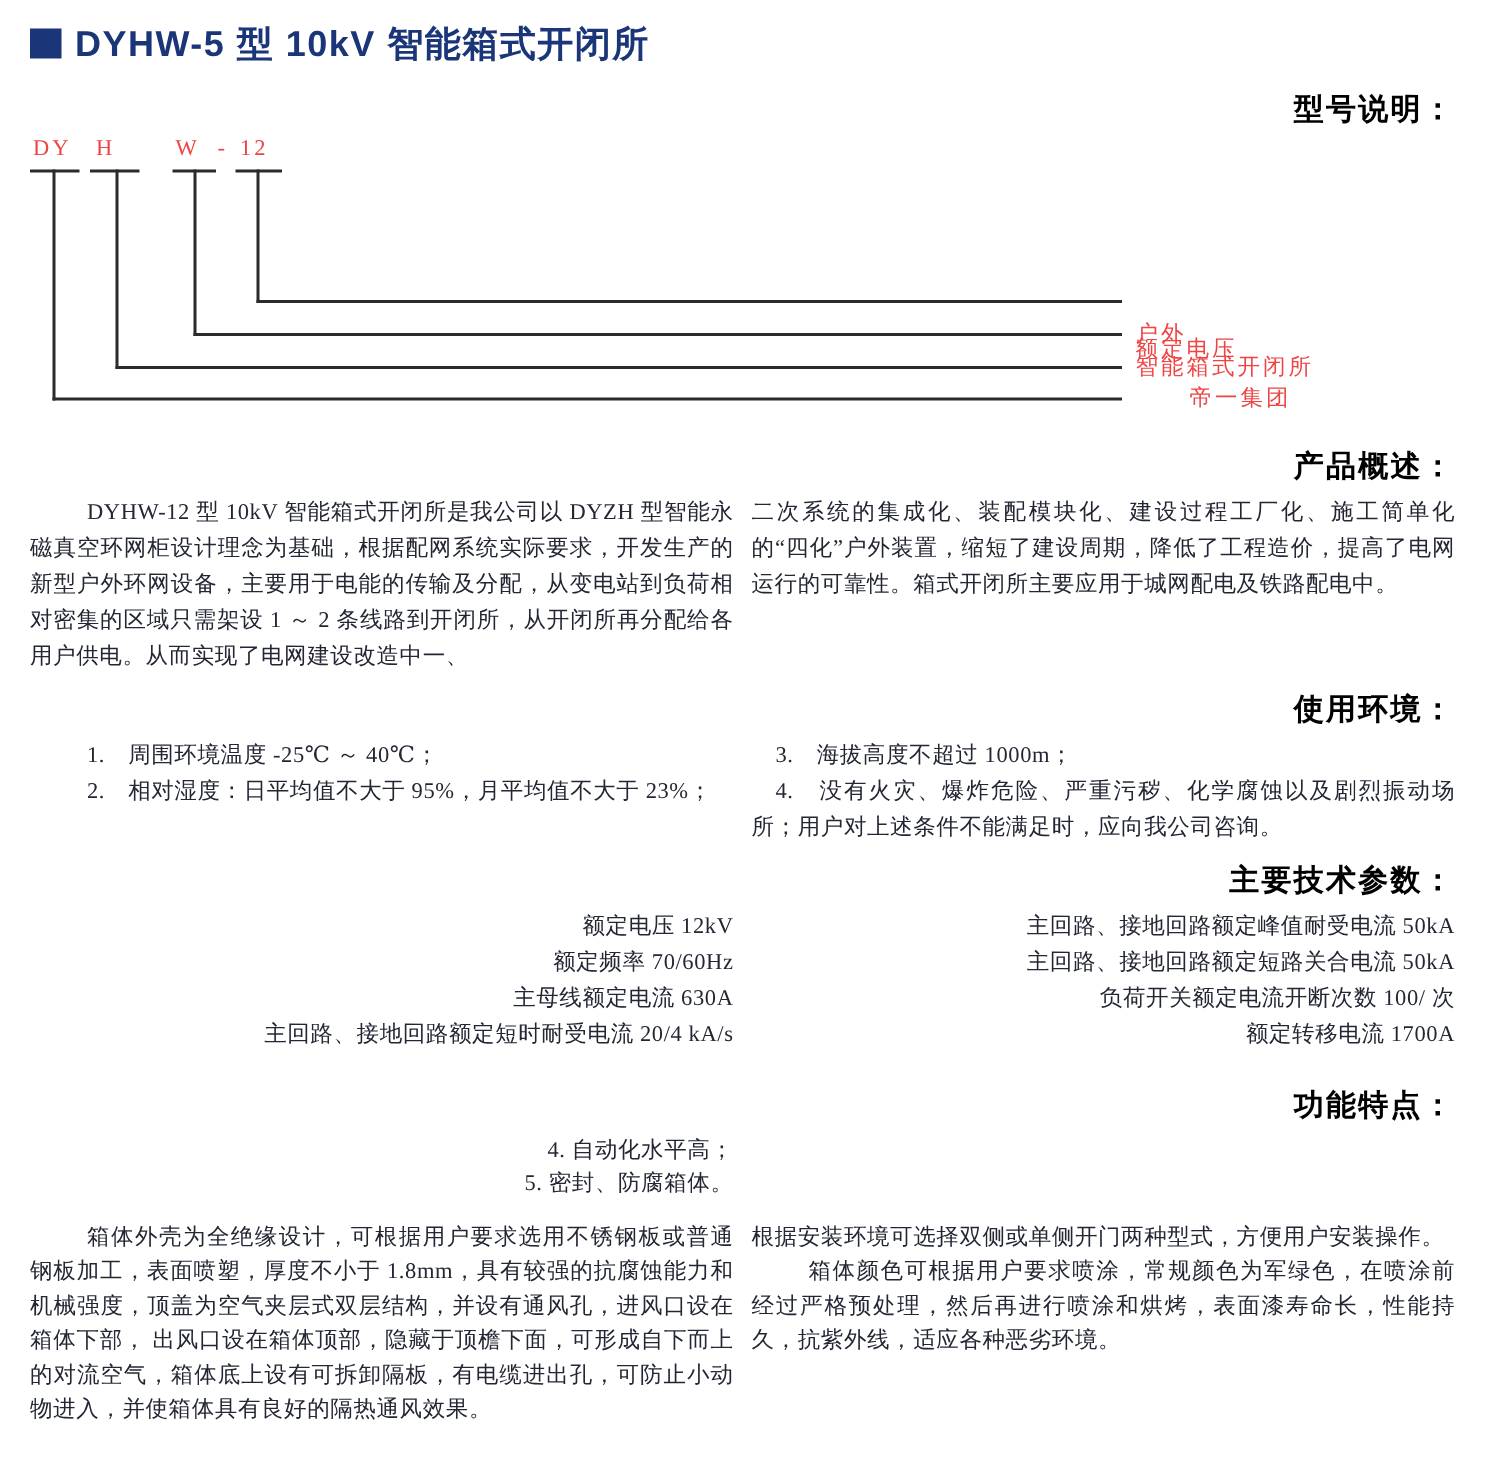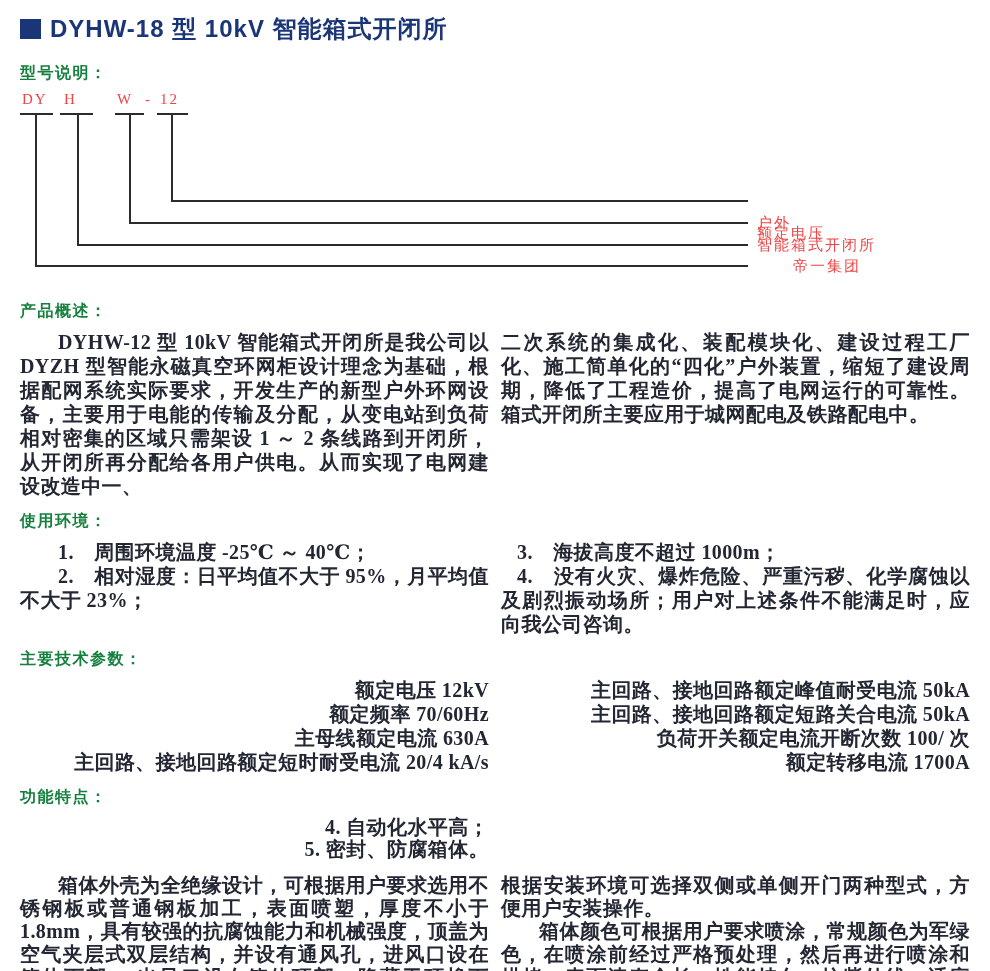--- a/index.html
+++ b/index.html
@@ -14,22 +14,22 @@
   .title-row{display:flex;align-items:center;gap:9px;}
   .title-square{width:21px;height:20px;background:#1b3579;flex:0 0 auto;}
   .page-title{
     font-family:"Liberation Sans","DejaVu Sans",sans-serif;
     font-size:24px;font-weight:700;color:#1b3579;letter-spacing:1px;
     white-space:nowrap;
   }
 
   
   .sec-heading{
-    font-size:16px;font-weight:700;color:#15803d;letter-spacing:1.5px;
-    margin:0 0 6px 0;line-height:26px;
+    font-size:20px;font-weight:700;color:#000000;letter-spacing:1.5px;
+    margin:0 0 6px 0;line-height:26px;text-align:right;
   }
 
   
   .model-section{margin-top:15px;}
   .diagram{position:relative;height:192px;font-size:15px;color:#ef4444;}
   .code{position:absolute;top:0;letter-spacing:2px;line-height:15px;}
   .c-dy{left:2px;}  .c-h{left:44px;}  .c-w{left:97px;}  .c-dash{left:125px;}  .c-12{left:140px;}
   .ul{position:absolute;top:21px;height:2px;background:#2b2b2b;}
   .ul-dy{left:0;width:33px;} .ul-h{left:40px;width:33px;} .ul-w{left:95px;width:29px;} .ul-12{left:137px;width:31px;}
   .vl{position:absolute;top:21px;width:2px;background:#2b2b2b;}
@@ -38,47 +38,47 @@
   .hl-1{top:108px;left:151px;width:577px;}
   .hl-2{top:130px;left:109px;width:619px;}
   .hl-3{top:152px;left:57px;width:671px;}
   .hl-4{top:173px;left:15px;width:713px;}
   .lbl{position:absolute;left:737px;letter-spacing:2px;line-height:16px;}
   .lbl-1{top:101px;margin-top:32px;} .lbl-2{top:123px;} .lbl-3{top:145px;} .lbl-4{top:166px;margin-left:36px;}
 
   
   .section{margin-top:12px;}
   .cols{display:flex;gap:12px;}
-  .col{width:469px;font-size:20px;line-height:24px;text-align:justify;letter-spacing:0.4px;font-weight:bold;}
+  .col{width:469px;font-size:15px;line-height:24px;text-align:justify;letter-spacing:0.4px;}
   .col p{margin:0;}
   .ind{text-indent:38px;}
   .ind-sm{text-indent:16px;}
 
   
   .plain-list p{text-align:right;}
   .pad-l{padding-left:38px;}
   .pad-r{padding-left:55px;}
 
   .features .col{line-height:22px;}
   .enclosure .col{line-height:23px;}
 
   .sec-overview{margin-top:14px;}
   .sec-env{margin-top:10px;}
   .sec-params{margin-top:10px;}
-  .sec-features{margin-top:10px;}
+  .sec-features{margin-top:22px;}
   .sec-enclosure{margin-top:14px;}
 </style>
 </head>
 <body>
 
 <div class="page">
 
   <div class="title-row">
     <span class="title-square"></span>
-    <span class="page-title">DYHW-18 型 10kV 智能箱式开闭所</span>
+    <span class="page-title">DYHW-5 型 10kV 智能箱式开闭所</span>
   </div>
 
   <div class="model-section">
     <h2 class="sec-heading">型号说明：</h2>
     <div class="diagram">
       <span class="code c-dy">DY</span>
       <span class="code c-h">H</span>
       <span class="code c-w">W</span>
       <span class="code c-dash">-</span>
       <span class="code c-12">12</span>

